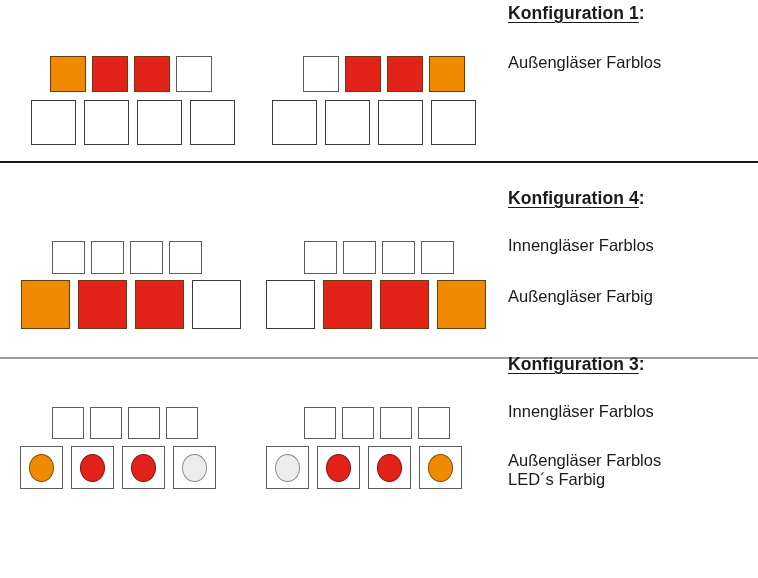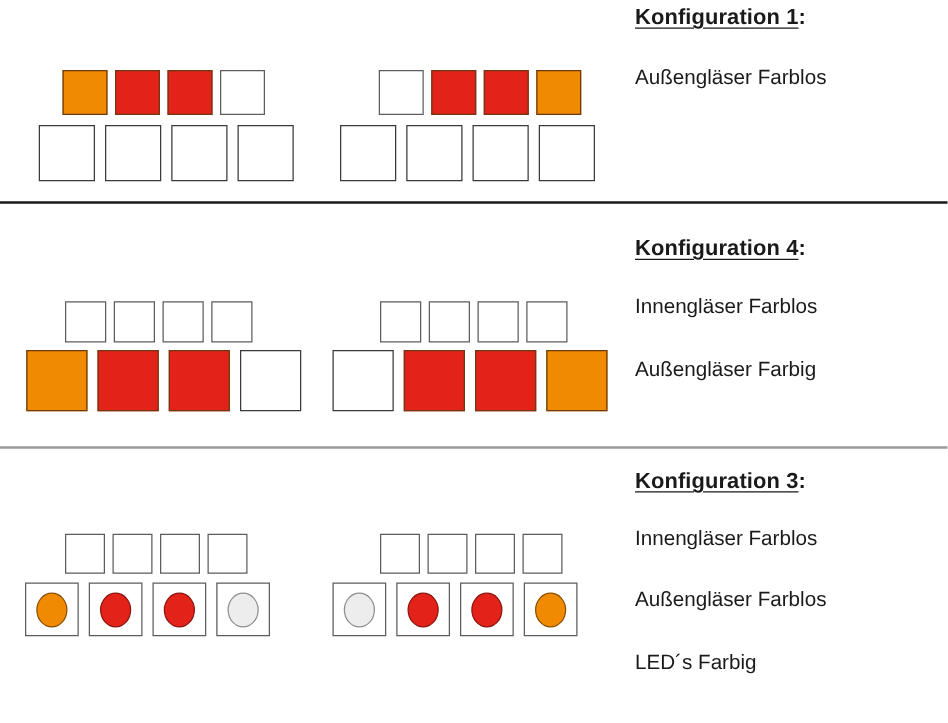--- a/index.html
+++ b/index.html
@@ -24,21 +24,21 @@
   }
 
   
   .section {
     position: absolute;
     left: 0;
     width: 666px;
   }
   #section-1 { top: 0;   height: 162px; }
   #section-2 { top: 163px; height: 194px; }
-  #section-3 { top: 358px; height: 220px; }
+  #section-3 { top: 338px; height: 220px; }
 
   .divider {
     position: absolute;
     left: 0;
     width: 758px;
     height: 0;
     border-top: 2px solid #1a1a1a;
   }
   #divider-1 { top: 161px; }
   #divider-2 { top: 357px; border-top: 2px solid #9b9b9b; }
@@ -230,17 +230,17 @@
         <div class="led" style="width:25px;height:28px;background:#F08A00;border:1px solid #8a5000;"></div>
       </div>
     </div>
 
     <div class="text-col" style="top:17px;">
       <div class="cfg-title">
         <span class="underlined">Konfiguration 3</span><span class="colon">:</span>
       </div>
       <div class="cfg-line" style="margin-top:28px;">Innengläser Farblos</div>
       <div class="cfg-line" style="margin-top:31px;">Außengläser Farblos</div>
-      <div class="cfg-line" style="margin-top:31px;">LED´s Farbig</div>
+      <div class="cfg-line" style="">LED´s Farbig</div>
     </div>
   </div>
 
 </div>
 
 </body></html>

